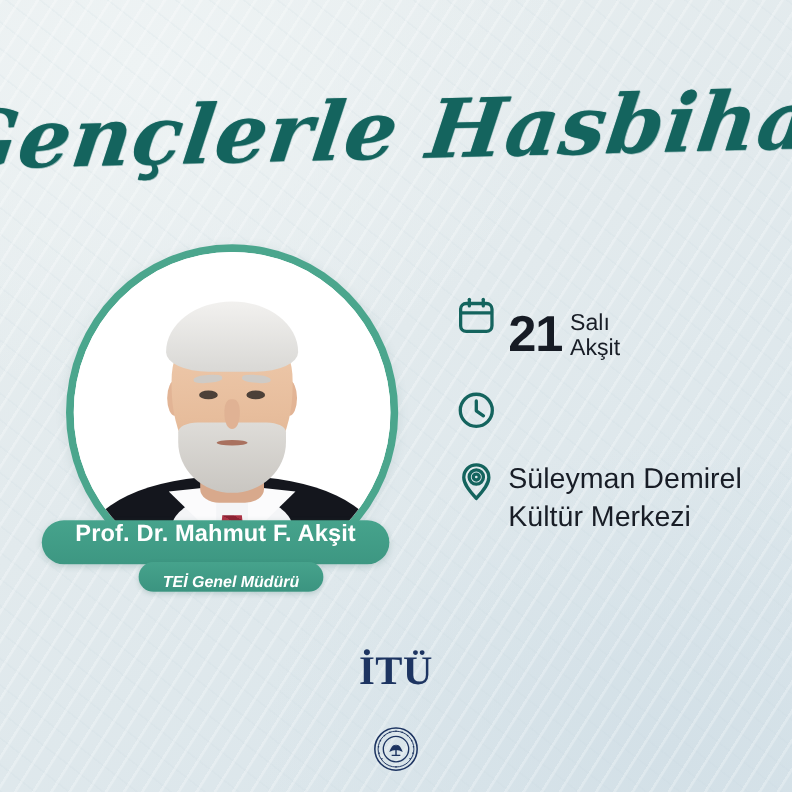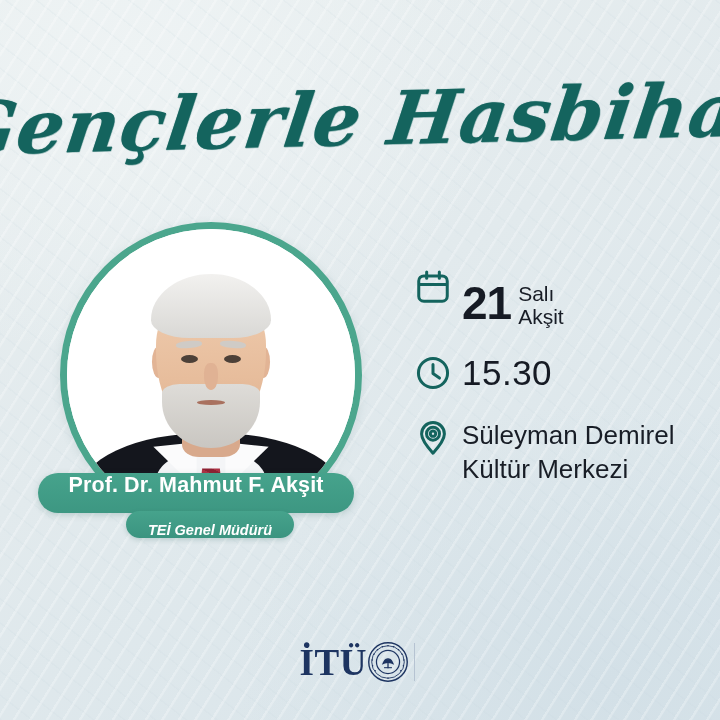--- a/index.html
+++ b/index.html
@@ -135,21 +135,21 @@
   .month-stack div{
     font-size:21px;font-weight:500;color:#181d26;line-height:1.08;white-space:nowrap;
   }
   .time-text{font-size:35px;font-weight:400;color:#161b24;line-height:1;letter-spacing:.5px;}
   .place-text div{
     font-size:26px;font-weight:500;color:#181d26;line-height:1.28;white-space:nowrap;
   }
   
   #footer{
     position:absolute;left:0;right:0;bottom:28px;height:60px;
-    display:flex;align-items:center;justify-content:center;gap:0;
+    display:flex;align-items:center;justify-content:center;gap:31px;flex-direction:column;
   }
   #itu-word{
     font-family:"Liberation Serif", serif;
     font-size:37px;font-weight:700;color:#1d3461;letter-spacing:.5px;line-height:1;
   }
   #itu-seal{width:42px;height:42px;}
   #divider{width:1.5px;height:38px;background:#b6c3d2;margin:0 5px;}
   #anniv{display:flex;align-items:center;}
   #anniv-250{
     font-family:"Liberation Sans", sans-serif;
@@ -223,23 +223,20 @@
         </div>
       </div>
     </div>
 
     <div class="drow">
       <div class="dicon">
         <svg width="38" height="38" viewBox="0 0 24 24" fill="none" stroke="#14645e" stroke-width="1.9" stroke-linecap="round" stroke-linejoin="round">
           <circle cx="12" cy="12" r="9.2"></circle>
           <polyline points="12,6.6 12,12.3 16.1,15.2"></polyline>
         </svg>
-      </div>
-      <div class="dtext">
-        <div class="time-text">15.30</div>
       </div>
     </div>
 
     <div class="drow">
       <div class="dicon">
         <svg width="38" height="38" viewBox="0 0 24 24" fill="none" stroke="#14645e" stroke-width="1.9" stroke-linecap="round" stroke-linejoin="round">
           <path d="M12 22.2c4.6-5.1 7.2-8.6 7.2-12.1A7.2 7.2 0 0 0 4.8 10.1c0 3.5 2.6 7 7.2 12.1z"></path>
           <circle cx="12" cy="9.9" r="4.1"></circle>
           <circle cx="12" cy="9.9" r="1.7"></circle>
         </svg>

